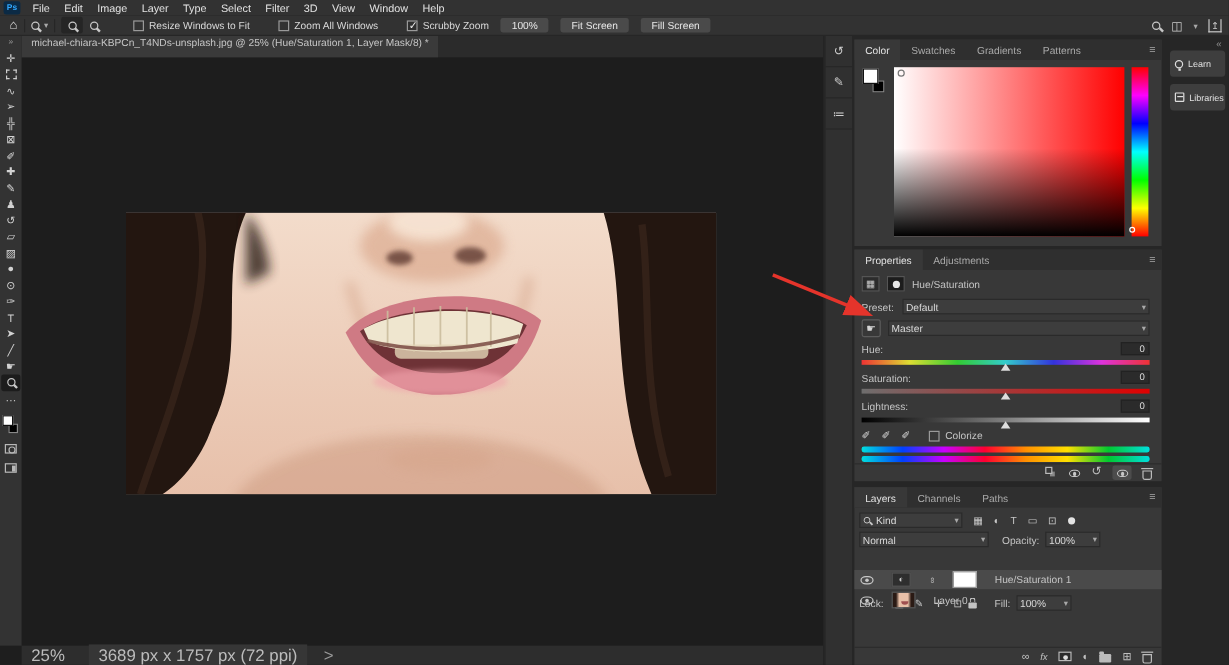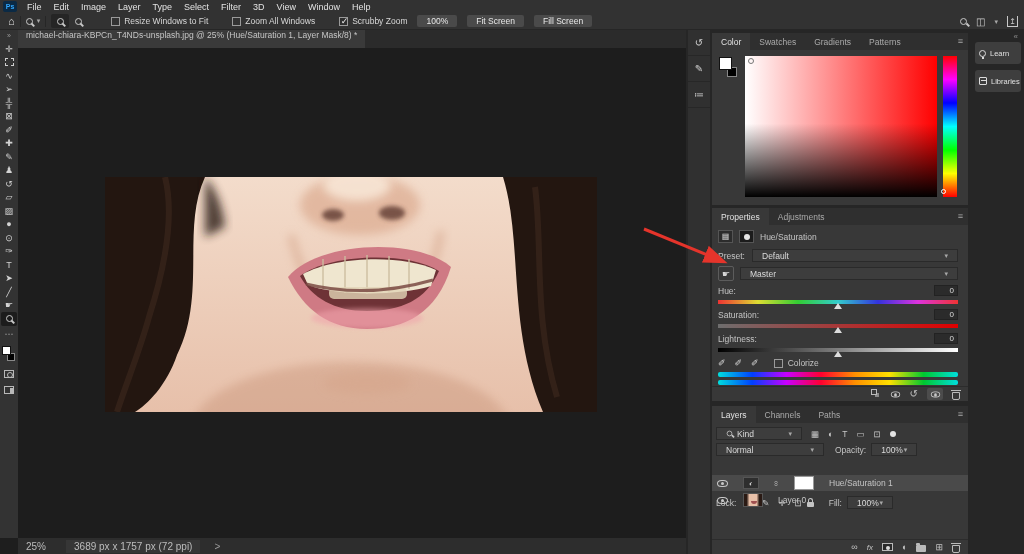--- a/index.html
+++ b/index.html
@@ -49,21 +49,21 @@
   .sw-bg{position:absolute;left:7px;top:8px;width:8px;height:8px;background:#000;border:1px solid #888;}
   .i-qmask{width:10px;height:8px;border:1px solid #b8b8b8;position:relative;margin-top:5px;}
   .i-qmask::after{content:'';position:absolute;left:2px;top:1px;width:4px;height:4px;border:1px solid #b8b8b8;border-radius:50%;}
   .i-screen{width:10px;height:8px;border:1px solid #b8b8b8;position:relative;margin-top:8px;}
   .i-screen::after{content:'';position:absolute;right:0.5px;top:0.5px;width:3px;height:5px;background:#b8b8b8;}
   
   #pasteboard{position:absolute;left:18px;top:48px;width:668px;height:490px;background:#1d1d1d;}
   #canvas{position:absolute;left:87px;top:129px;width:492px;height:235px;overflow:hidden;}
   
   #statusbar{position:absolute;left:0;top:538px;width:686px;height:16px;background:#2d2d2d;
-    display:flex;align-items:center;font-size:10px;color:#bcbcbc;}
+    display:flex;align-items:center;font-size:14px;color:#bcbcbc;}
   #status-corner{width:18px;height:16px;background:#1e1e1e;}
   #status-zoom{margin-left:8px;}
   #status-size{margin-left:20px;background:#363636;padding:1px 8px;}
   #status-chev{margin-left:14px;color:#9a9a9a;}
   
   #dock{position:absolute;left:686px;top:30px;width:338px;height:524px;background:#262626;}
   #collapsed-strip{position:absolute;left:2px;top:0;width:22px;height:524px;background:#303030;}
   .cs-btn{width:22px;height:26px;display:flex;align-items:center;justify-content:center;
     font-size:10px;color:#cfcfcf;border-bottom:1px solid #272727;}
   .panel{position:absolute;left:26px;width:256px;background:#383838;}
@@ -82,21 +82,21 @@
   #hue-marker{position:absolute;left:-2px;bottom:3px;width:5px;height:5px;border:1px solid #fff;border-radius:50%;}
   
   #panel-props{top:178px;height:193px;font-size:8.5px;color:#c4c4c4;}
   #adj-header{position:absolute;left:6px;top:22px;display:flex;align-items:center;gap:6px;}
   .adj-ic1{width:15px;height:13px;background:#2c2c2c;border:1px solid #555;font-size:8px;color:#ccc;
     display:flex;align-items:center;justify-content:center;}
   .adj-ic2{width:15px;height:13px;background:#1c1c1c;border:1px solid #555;position:relative;}
   .adj-ic2::after{content:'';position:absolute;left:4px;top:3px;width:6px;height:6px;background:#e6e6e6;border-radius:50%;}
   .prow{position:absolute;left:6px;right:10px;display:flex;align-items:center;}
   .sel{flex:1;height:13px;background:#3d3d3d;border:1px solid #2a2a2a;display:flex;align-items:center;
-    justify-content:space-between;padding:0 9px;color:#dadada;}
+    justify-content:space-between;padding:0 2px;color:#dadada;}
   .hand-box{width:16px;height:15px;border:1px solid #5c5c5c;border-radius:2px;display:flex;
     align-items:center;justify-content:center;font-size:9px;color:#d6d6d6;margin-right:6px;}
   .slider-label-row{position:absolute;left:6px;right:10px;display:flex;justify-content:space-between;align-items:center;}
   .val{width:24px;height:11px;background:#2b2b2b;border:1px solid #222;color:#ddd;font-size:8px;
     text-align:right;padding:0 3px;line-height:9px;}
   .track{position:absolute;left:6px;right:10px;height:4px;}
   .track .thumb{position:absolute;left:calc(50% - 4px);top:3px;width:0;height:0;
     border-left:4px solid transparent;border-right:4px solid transparent;border-bottom:6px solid #ddd;}
   #track-hue{background:linear-gradient(to right,#e33,#dd3,#3c3,#3cc,#33d,#d3d,#e33);}
   #track-sat{background:linear-gradient(to right,#6e6e6e,#e00000);}

